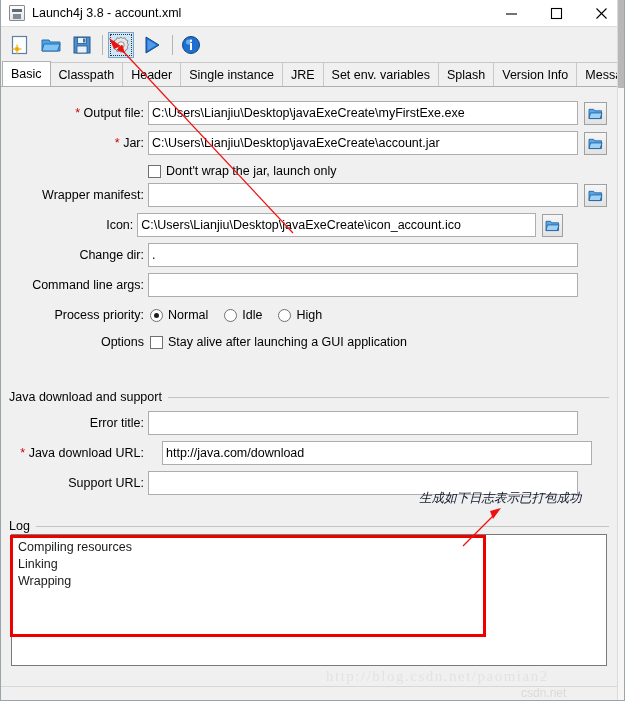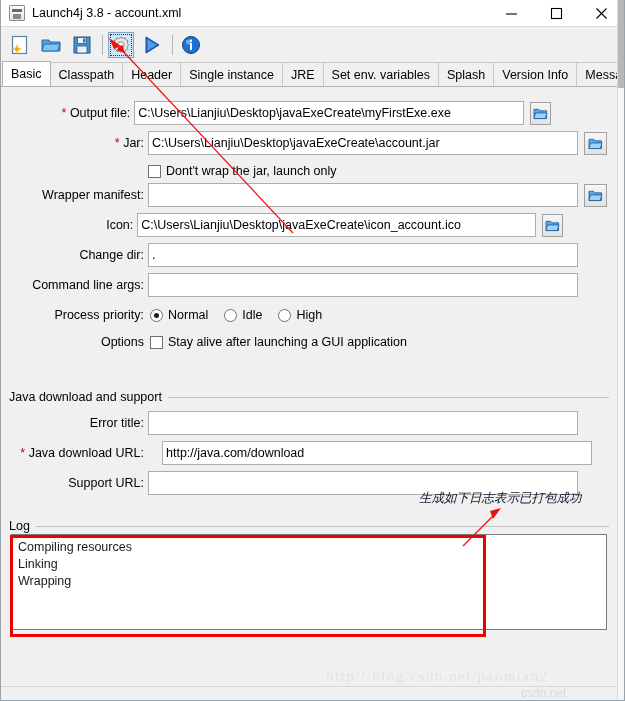--- a/index.html
+++ b/index.html
@@ -177,21 +177,21 @@
     display: flex; align-items: center;
     width: 600px;
   }
   .group-title { font-size: 12.5px; color: #000; padding-right: 6px; white-space: nowrap; }
   .group-line { flex: 1; height: 1px; background: #c3c3c3; }
 
   
   .logbox {
     position: absolute;
     left: 10px; top: 534px;
-    width: 596px; height: 96px;
+    width: 596px; height: 132px;
     background: #ffffff;
     border: 1px solid #7a7a7a;
     overflow: hidden;
   }
   .logline {
     font-size: 12.5px;
     color: #1a1a1a;
     padding-left: 6px;
     line-height: 17px;
     white-space: nowrap;
@@ -353,21 +353,21 @@
     <div class="tab">Single instance</div>
     <div class="tab">JRE</div>
     <div class="tab">Set env. variables</div>
     <div class="tab">Splash</div>
     <div class="tab">Version Info</div>
     <div class="tab">Messages</div>
   </div>
 
   <div class="panel">
 
-    <div class="row" style="left:0; top:14px; width:550px;">
+    <div class="row" style="left:0; top:14px; width:606px;">
       <div class="lbl" style="width:143px;">
         <span class="star">*</span>
         <span>Output file:</span>
       </div>
       <div class="field" style="width:430px; margin-left:4px;">C:\Users\Lianjiu\Desktop\javaExeCreate\myFirstExe.exe</div>
       <div class="browse" style="margin-left:6px;">
         <svg width="15" height="13" viewBox="0 0 16 14">
             <path d="M1 2.5 h5 l1.2 1.6 h7.3 v8.4 H1 Z" fill="#5aa8e8" stroke="#1f5f9e" stroke-width="0.9"></path>
             <path d="M2.6 6.4 h12.4 l-2 6 H1 Z" fill="#9fd2f6" stroke="#1f5f9e" stroke-width="0.9"></path>
           </svg>

